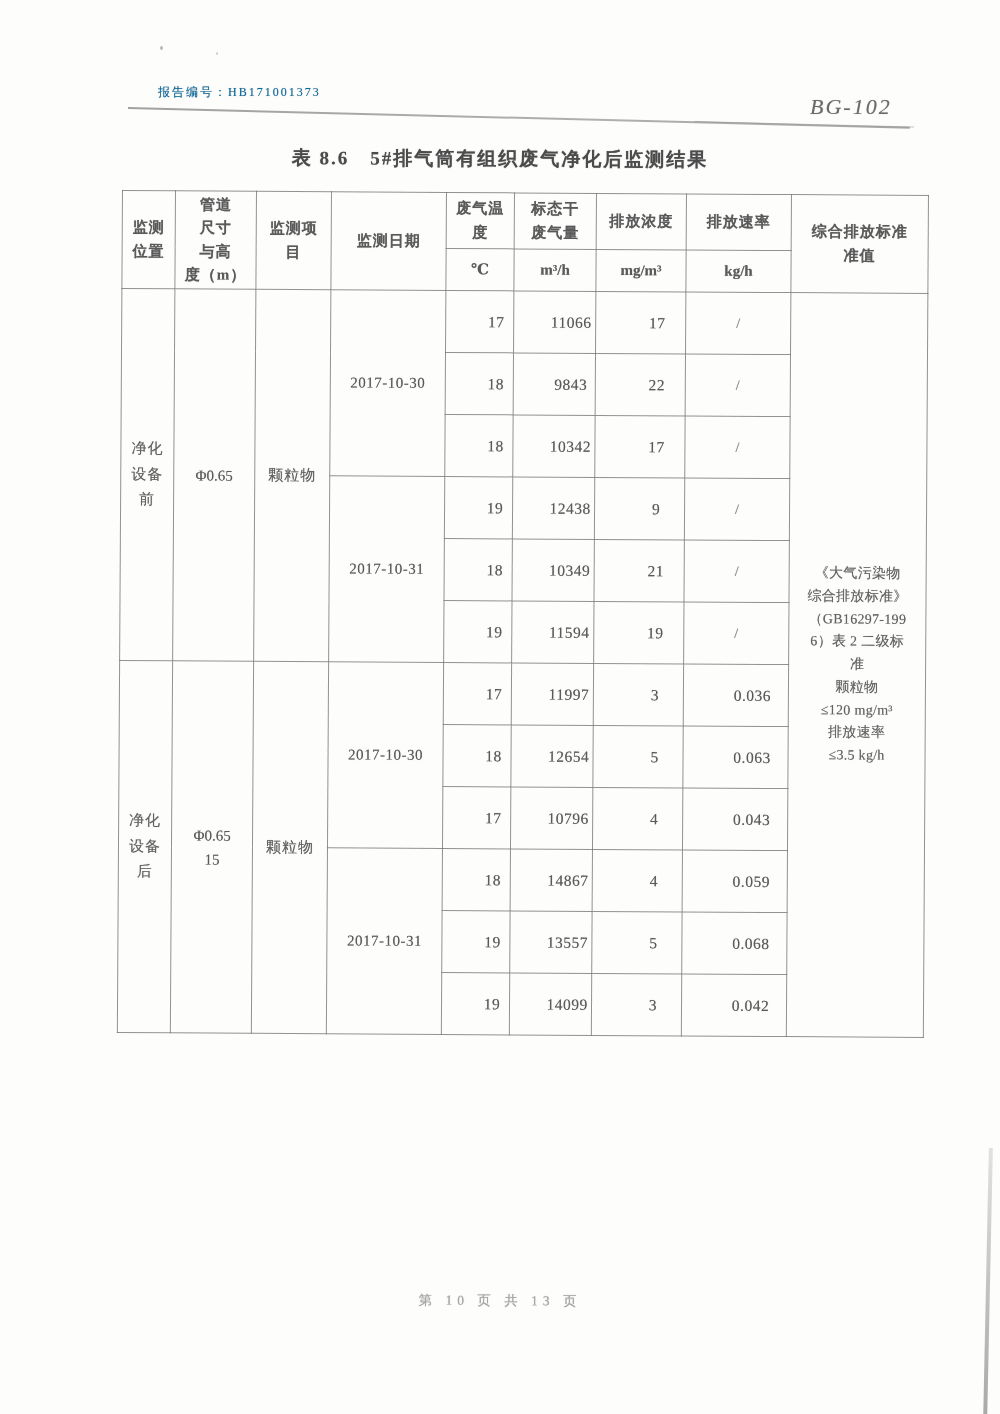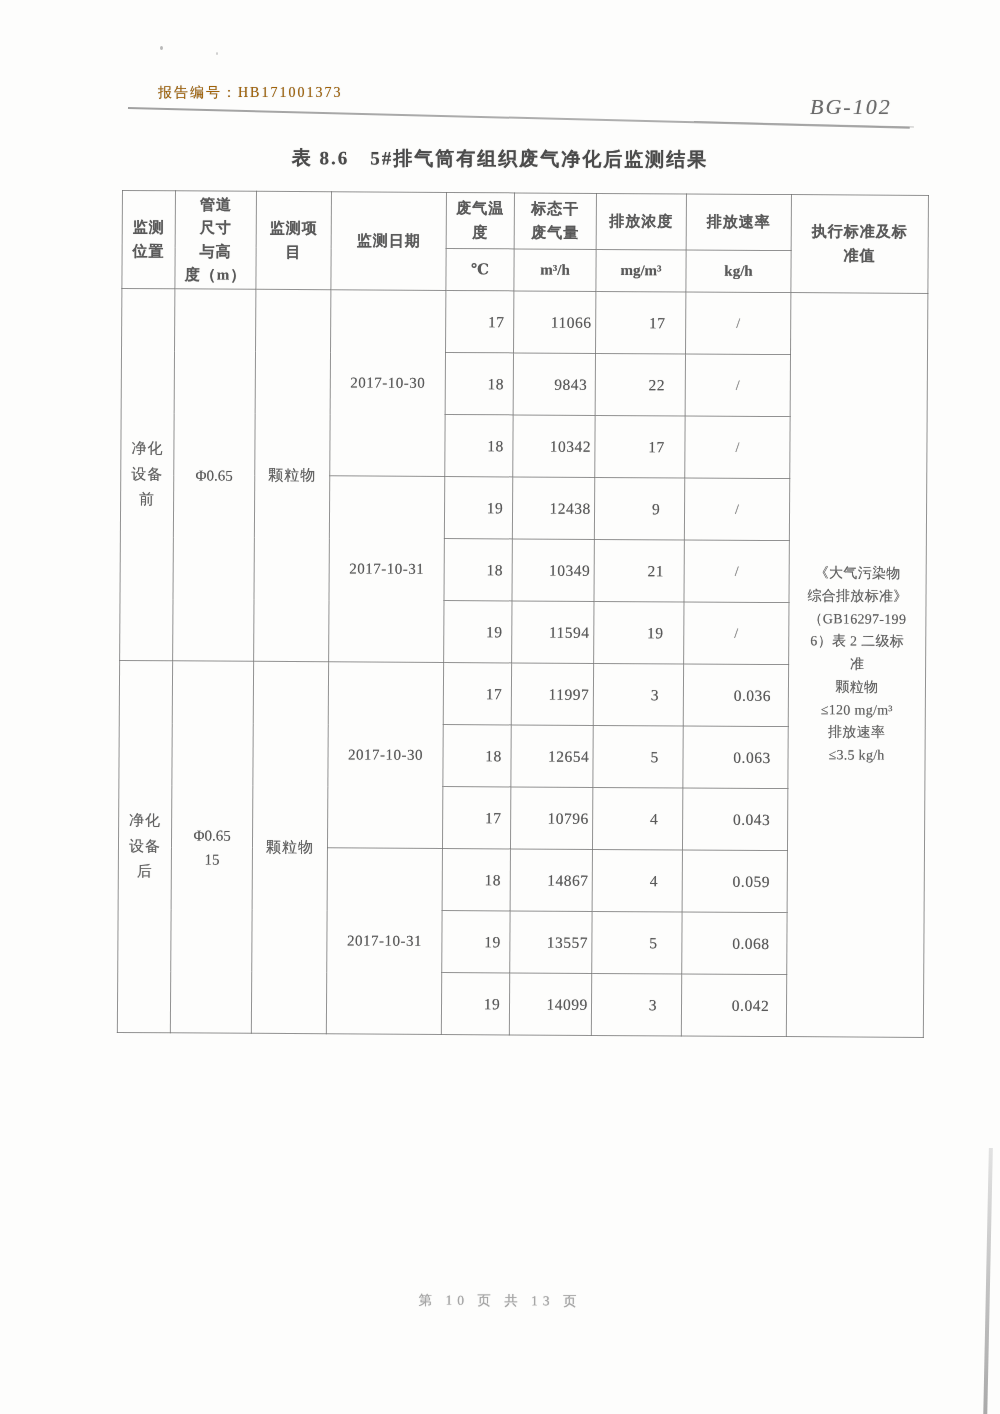--- a/index.html
+++ b/index.html
@@ -9,21 +9,21 @@
     font-family:"Liberation Serif","DejaVu Serif",serif;
     position:relative;
     overflow:hidden;
     color:#4e4e4e;
   }
   .page{position:absolute;inset:0;}
 
   
   .report-no{
     position:absolute;left:158px;top:84px;
-    font-size:14px;letter-spacing:2px;color:#a16207;
+    font-size:12px;letter-spacing:2px;color:#0369a1;
     text-shadow:0 0 1px rgba(110,110,110,.55);
   }
   .rule{
     position:absolute;height:2px;
     background:linear-gradient(to right,#8a8a8a,#9c9c9c 60%,#8f8f8f);
     transform-origin:left center;
     opacity:.8;
   }
   .rule-1{left:128px;top:107px;width:782px;transform:rotate(1.45deg);}
   .rule-2{left:694px;top:121px;width:220px;transform:rotate(1.45deg);opacity:.55;height:1px;}
@@ -129,21 +129,21 @@
 度（m）</th>
         <th rowspan="2">监测项
 目</th>
         <th rowspan="2">监测日期</th>
         <th>废气温
 度</th>
         <th>标态干
 废气量</th>
         <th>排放浓度</th>
         <th>排放速率</th>
-        <th rowspan="2">执行标准及标
+        <th rowspan="2">综合排放标准
 准值</th>
       </tr>
       <tr class="h2">
         <th>℃</th>
         <th>m³/h</th>
         <th>mg/m³</th>
         <th>kg/h</th>
       </tr>
 
       <tr class="dr">

